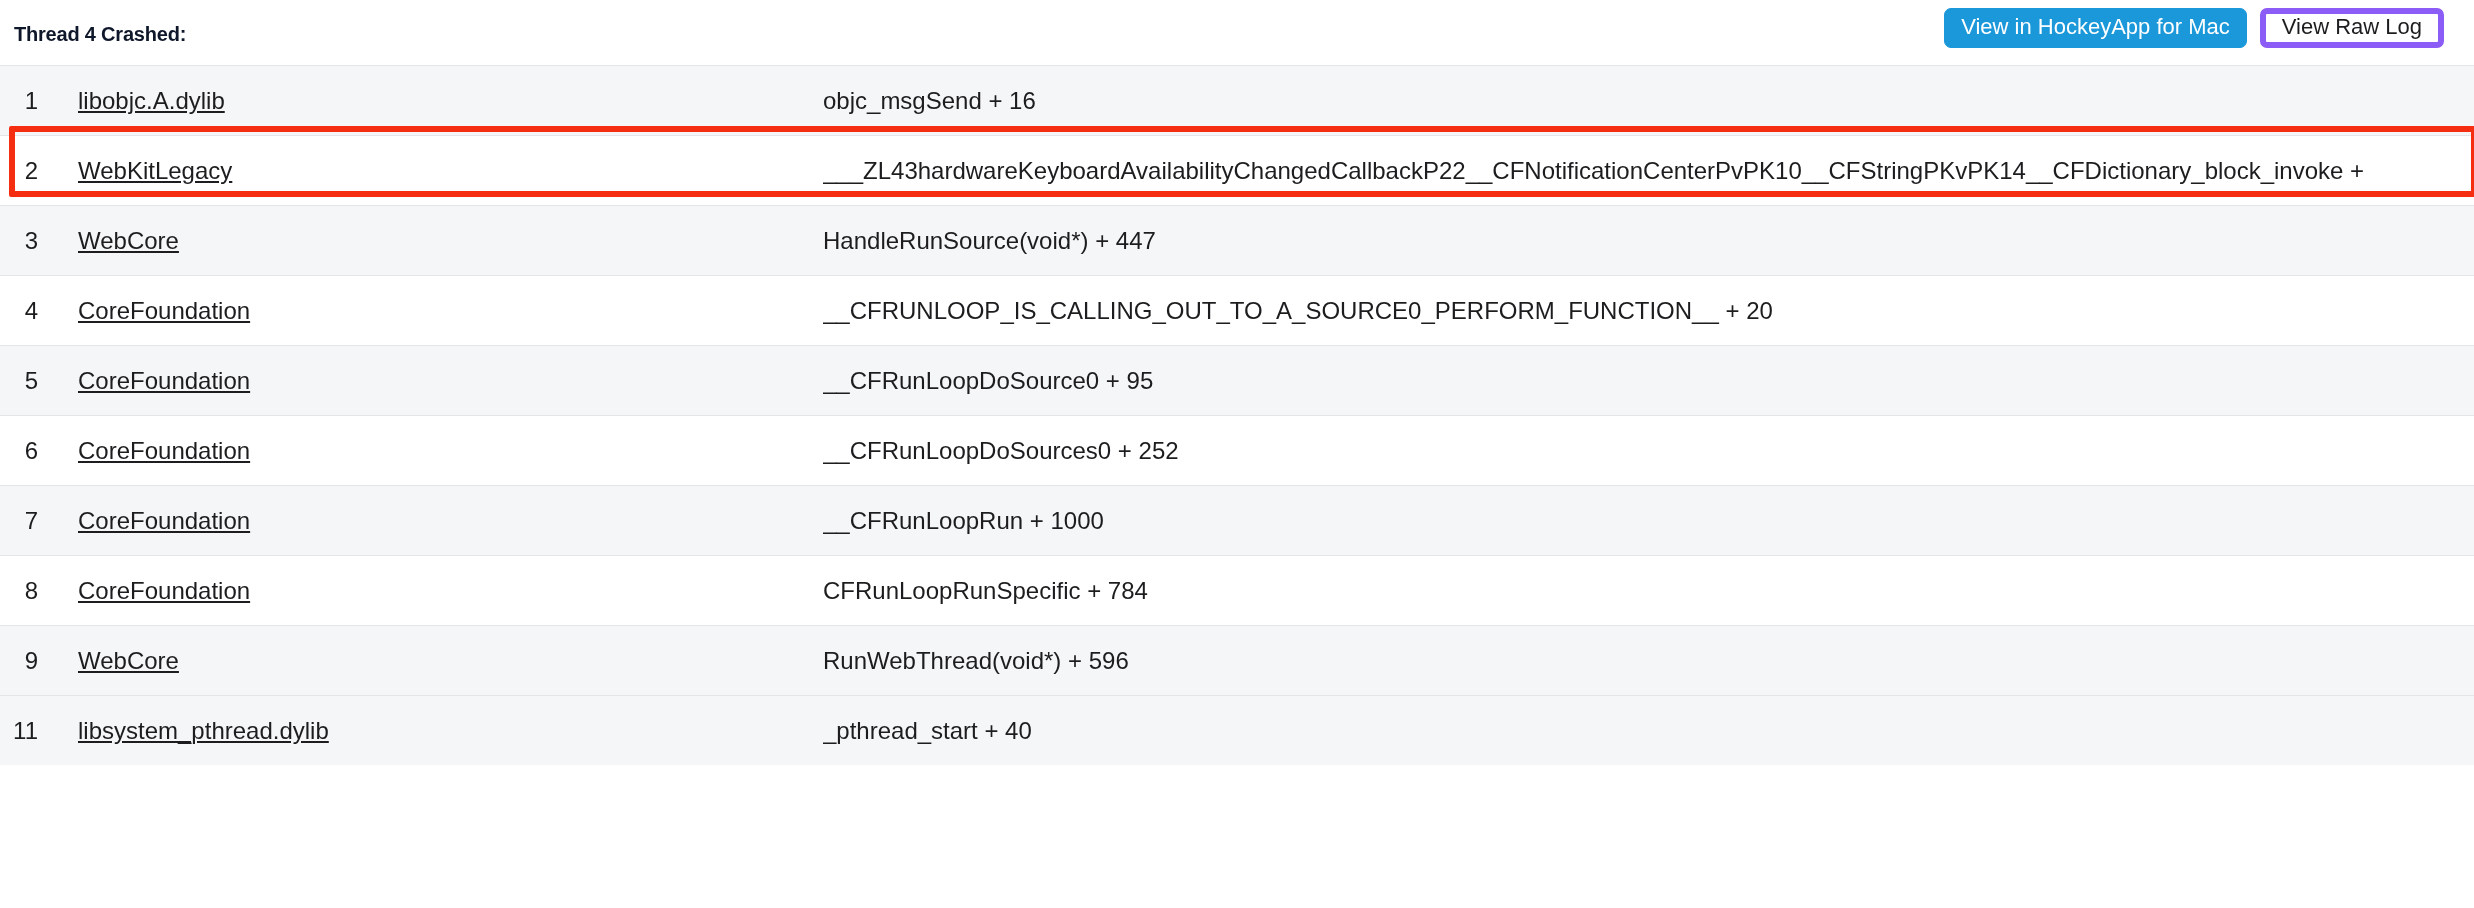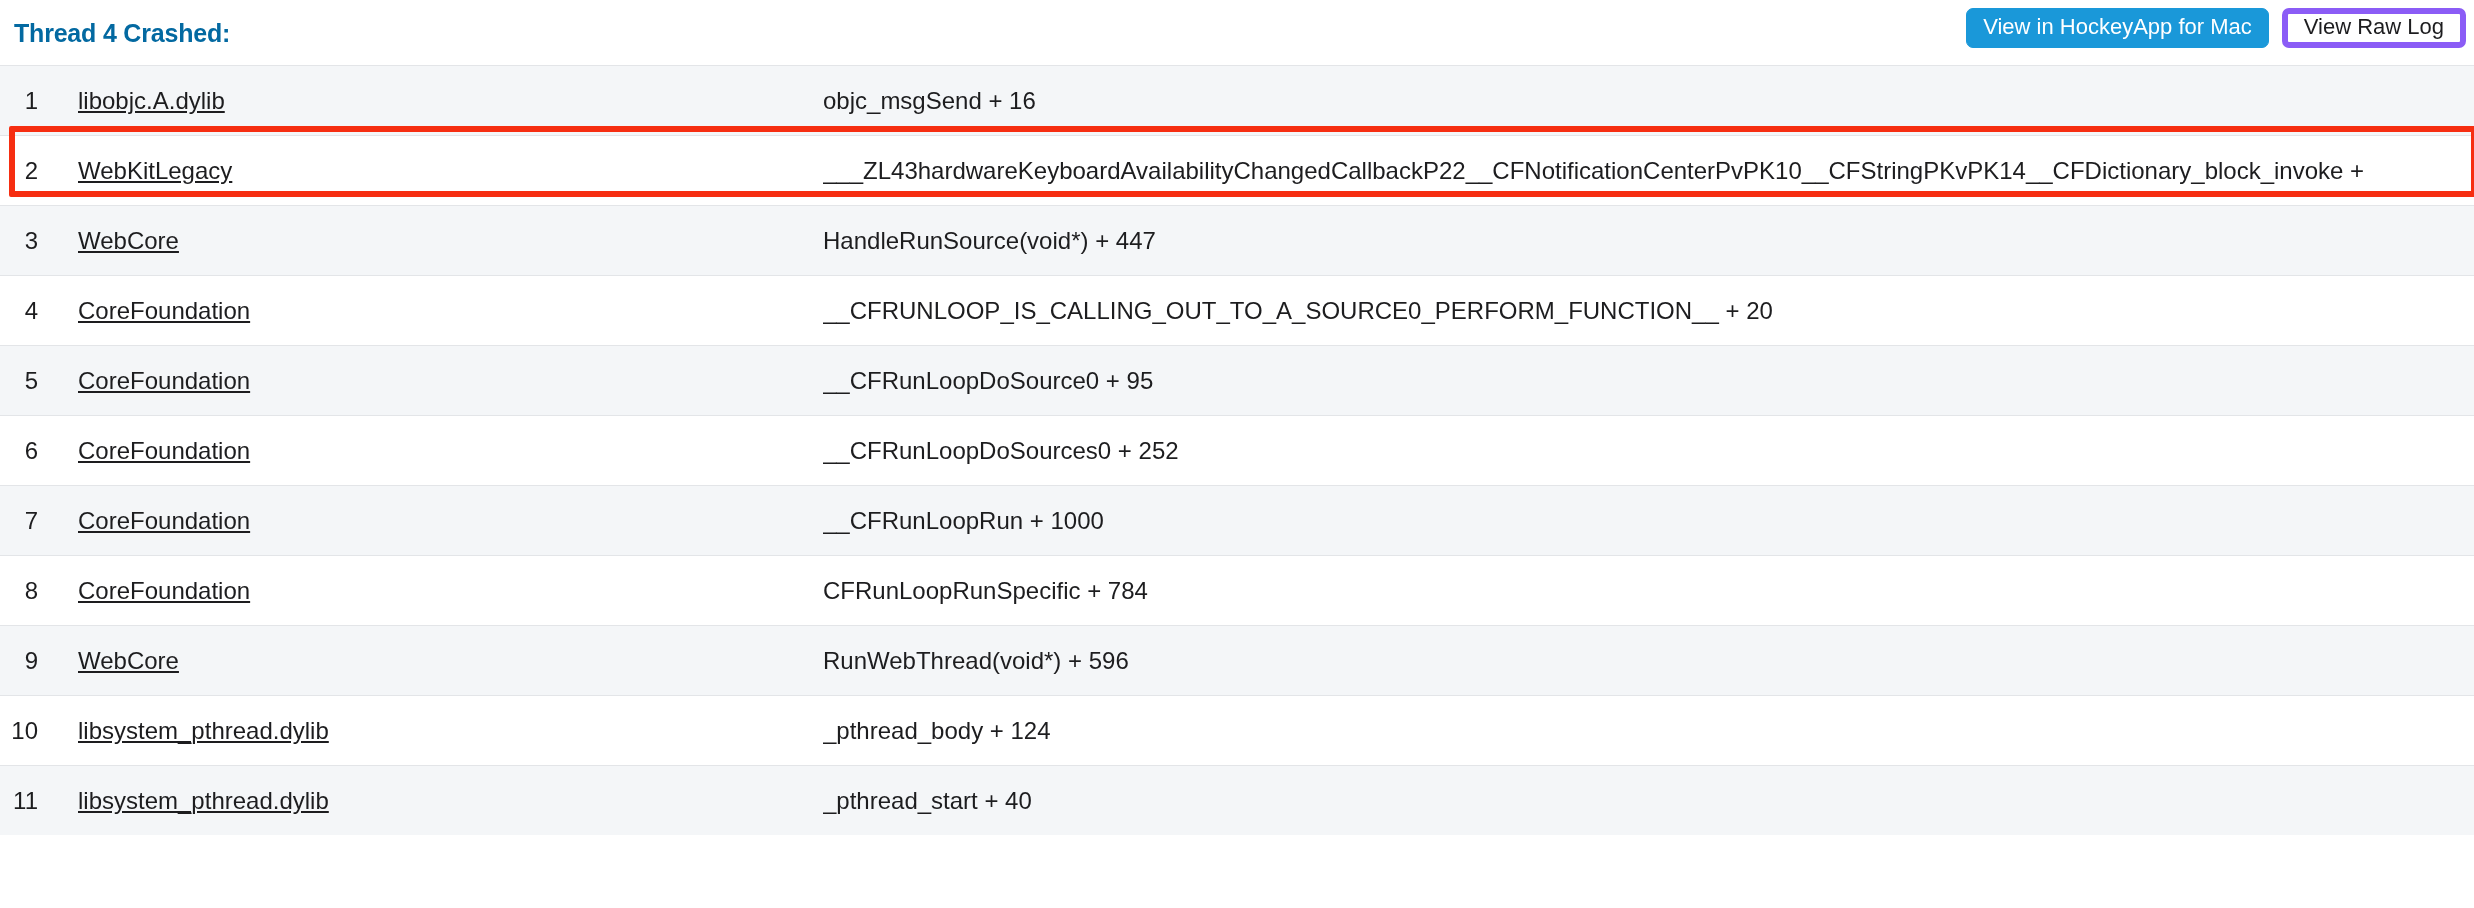--- a/index.html
+++ b/index.html
@@ -29,31 +29,31 @@
     position: relative;
     height: 65px;
     box-sizing: border-box;
     padding: 0 14px 0 14px;
     display: flex;
     align-items: center;
     background: #ffffff;
   }
 
   .thread-title {
-    font-size: 25px;
+    font-size: 20px;
     font-weight: bold;
     letter-spacing: -0.2px;
-    color: #0369a1;
+    color: #0f172a;
     line-height: 1;
     margin-top: 2px;
   }
 
   .header-actions {
     position: absolute;
-    right: 8px;
+    right: 30px;
     top: 8px;
     display: flex;
     align-items: center;
     gap: 13px;
   }
 
   .btn {
     font-family: "Liberation Sans", sans-serif;
     font-size: 22px;
     line-height: 1;
@@ -250,31 +250,20 @@
           <td class="col-index">
             <span class="cell-index">9</span>
           </td>
           <td class="col-binary">
             <span class="cell-binary">WebCore</span>
           </td>
           <td class="col-function">
             <span class="cell-function">RunWebThread(void*) + 596</span>
           </td>
         </tr>
-        <tr class="frame-row plain">
-          <td class="col-index">
-            <span class="cell-index">10</span>
-          </td>
-          <td class="col-binary">
-            <span class="cell-binary">libsystem_pthread.dylib</span>
-          </td>
-          <td class="col-function">
-            <span class="cell-function">_pthread_body + 124</span>
-          </td>
-        </tr>
         <tr class="frame-row shaded">
           <td class="col-index">
             <span class="cell-index">11</span>
           </td>
           <td class="col-binary">
             <span class="cell-binary">libsystem_pthread.dylib</span>
           </td>
           <td class="col-function">
             <span class="cell-function">_pthread_start + 40</span>
           </td>

